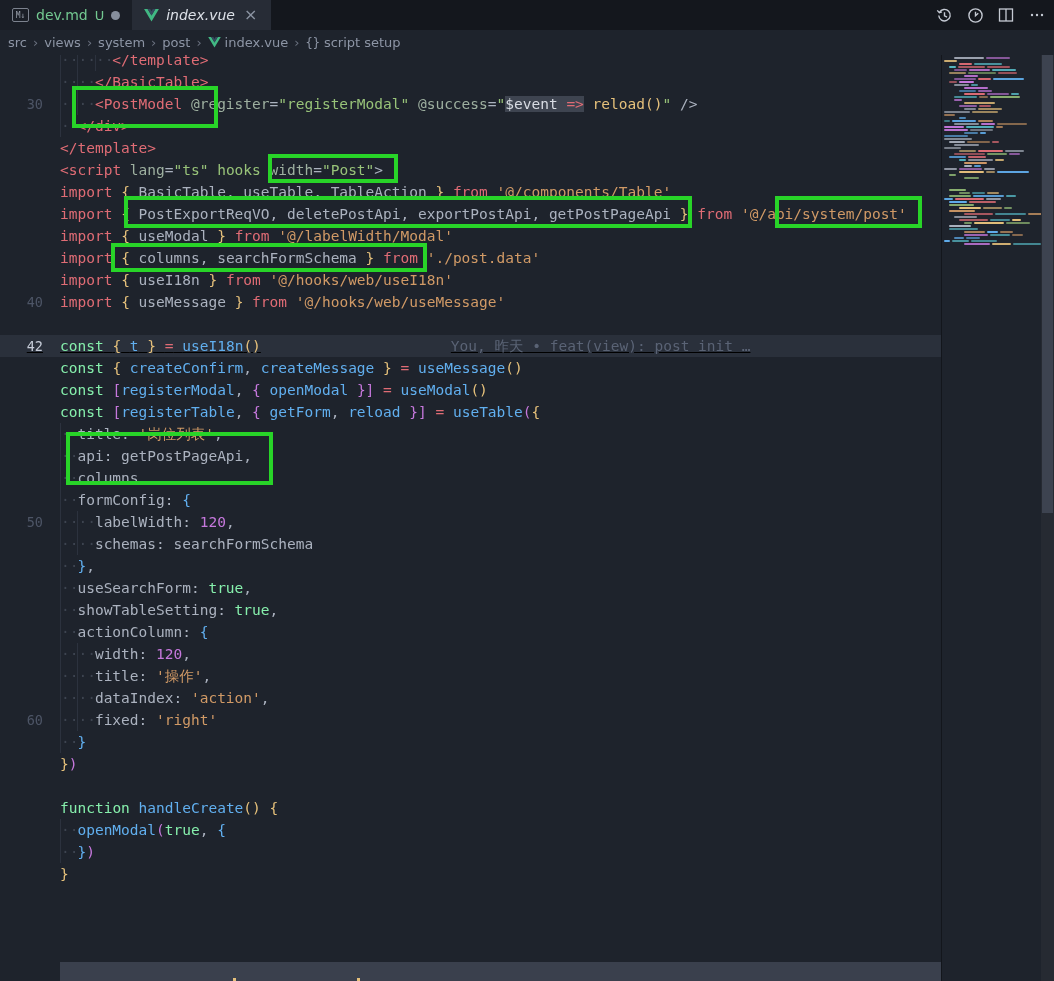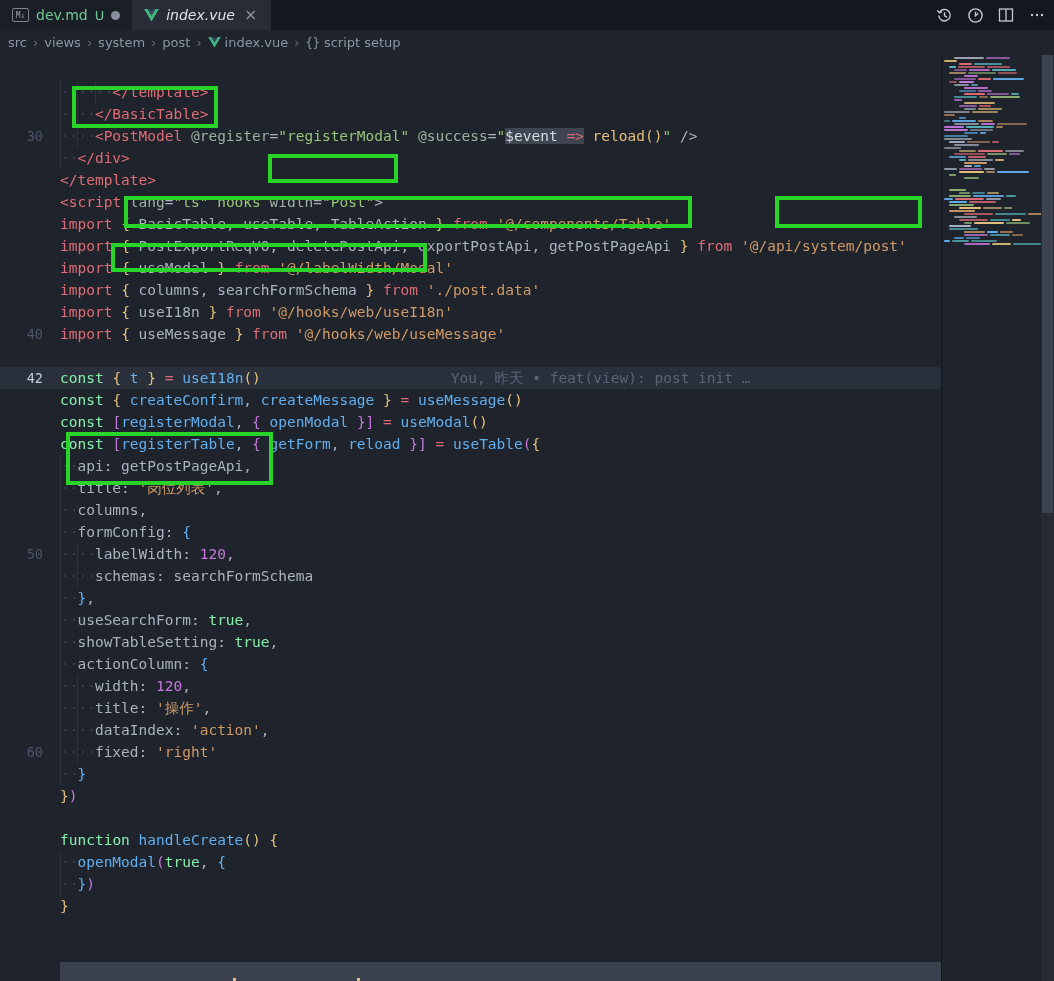--- a/index.html
+++ b/index.html
@@ -29,23 +29,23 @@
   
   .breadcrumbs { position:absolute; top:30px; left:0; right:0; height:25px; background:#1e232c;
                  display:flex; align-items:center; padding-left:8px; font-size:13px; color:#8d95a5; }
   .bc-item { display:flex; align-items:center; gap:4px; cursor:pointer; }
   .bc-sep { margin:0 6px; color:#6b7280; font-size:13px; }
   .bc-braces { color:#8d95a5; font-family:"DejaVu Sans Mono",monospace; font-size:12px; }
 
   
   .editor { position:absolute; top:55px; left:0; right:113px; bottom:0; overflow:hidden; }
   #code-lines { position:absolute; top:-6px; left:0; right:0;
-                font:14.5px/22px "DejaVu Sans Mono","Liberation Mono",monospace;margin-top:32px; }
+                font:14.5px/22px "DejaVu Sans Mono","Liberation Mono",monospace; }
   .row { display:flex; height:22px; }
-  .row.cur { background:#2a303b; }
+  .row.cur { background:#2a303b;text-decoration:underline; }
   .ln { flex:none; width:60px; text-align:right; padding-right:17px; color:#4d5566; font-size:13.5px;
         user-select:none; }
   .row.cur .ln { color:#c6ccd8; }
   .code { flex:1; white-space:pre; color:#abb2bf; }
 
   .tk-r{color:#e06c75} .tk-b{color:#61afef} .tk-t{color:#86efac} .tk-o{color:#d19a66}
   .tk-m{color:#c678dd} .tk-y{color:#e5c07b} .tk-g{color:#98c379} .tk-ga{color:#9eb0a0}
   .tk-f{color:#abb2bf}
   .tk-whl{color:#d8dce3;background:#3e4450}
   .tk-rhl{color:#e06c75;background:#3e4450}
@@ -223,25 +223,25 @@
         <div class="row">
           <span class="ln"></span>
           <span class="code"><span class="tk-t">const</span><span class="tk-f"> </span><span class="tk-m">[</span><span class="tk-b">registerModal</span><span class="tk-f">, </span><span class="tk-m">{</span><span class="tk-f"> </span><span class="tk-b">openModal</span><span class="tk-f"> </span><span class="tk-m">}]</span><span class="tk-f"> </span><span class="tk-r">=</span><span class="tk-f"> </span><span class="tk-b">useModal</span><span class="tk-y">()</span></span>
         </div>
         <div class="row">
           <span class="ln"></span>
           <span class="code"><span class="tk-t">const</span><span class="tk-f"> </span><span class="tk-m">[</span><span class="tk-b">registerTable</span><span class="tk-f">, </span><span class="tk-m">{</span><span class="tk-f"> </span><span class="tk-b">getForm</span><span class="tk-f">, </span><span class="tk-b">reload</span><span class="tk-f"> </span><span class="tk-m">}]</span><span class="tk-f"> </span><span class="tk-r">=</span><span class="tk-f"> </span><span class="tk-b">useTable</span><span class="tk-m">(</span><span class="tk-y">{</span></span>
         </div>
         <div class="row">
           <span class="ln"></span>
+          <span class="code"><span class="tk-ind">··</span><span class="tk-f">title: </span><span class="tk-o">'岗位列表'</span><span class="tk-f">,</span></span>
+        </div>
+        <div class="row">
+          <span class="ln"></span>
           <span class="code"><span class="tk-ind">··</span><span class="tk-f">api: getPostPageApi,</span></span>
-        </div>
-        <div class="row">
-          <span class="ln"></span>
-          <span class="code"><span class="tk-ind">··</span><span class="tk-f">title: </span><span class="tk-o">'岗位列表'</span><span class="tk-f">,</span></span>
         </div>
         <div class="row">
           <span class="ln"></span>
           <span class="code"><span class="tk-ind">··</span><span class="tk-f">columns,</span></span>
         </div>
         <div class="row">
           <span class="ln"></span>
           <span class="code"><span class="tk-ind">··</span><span class="tk-f">formConfig: </span><span class="tk-b">{</span></span>
         </div>
         <div class="row">

